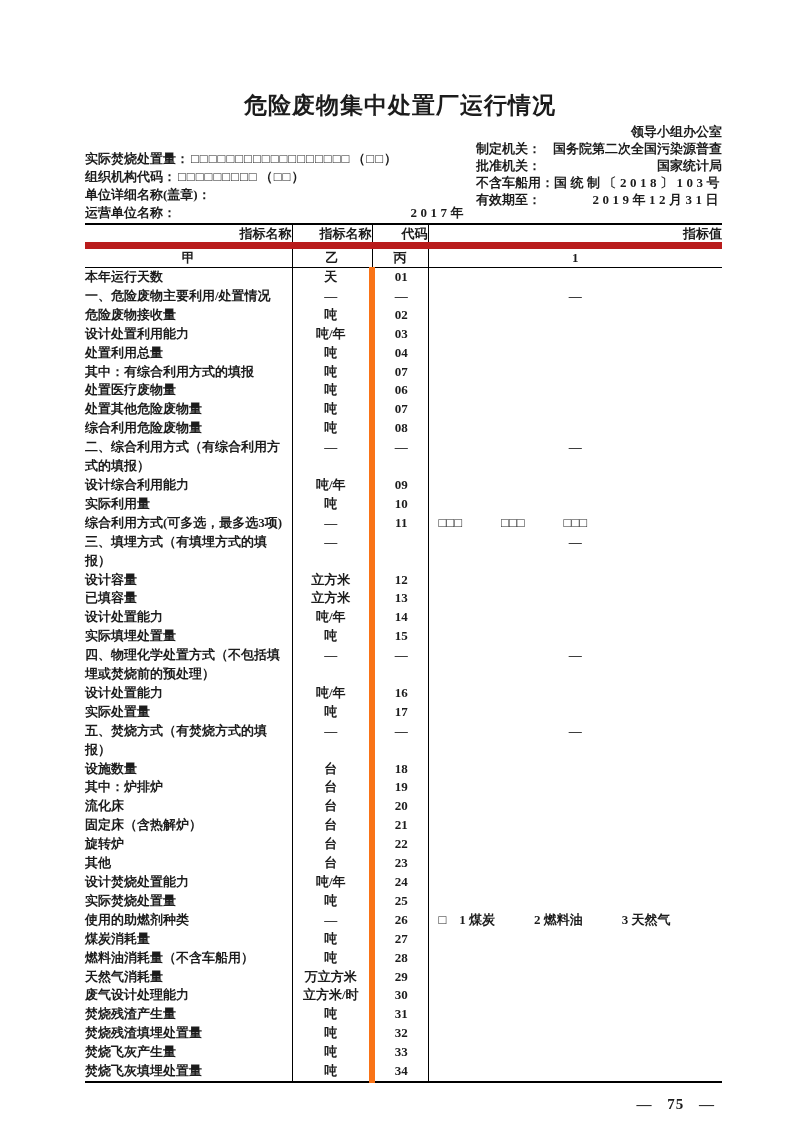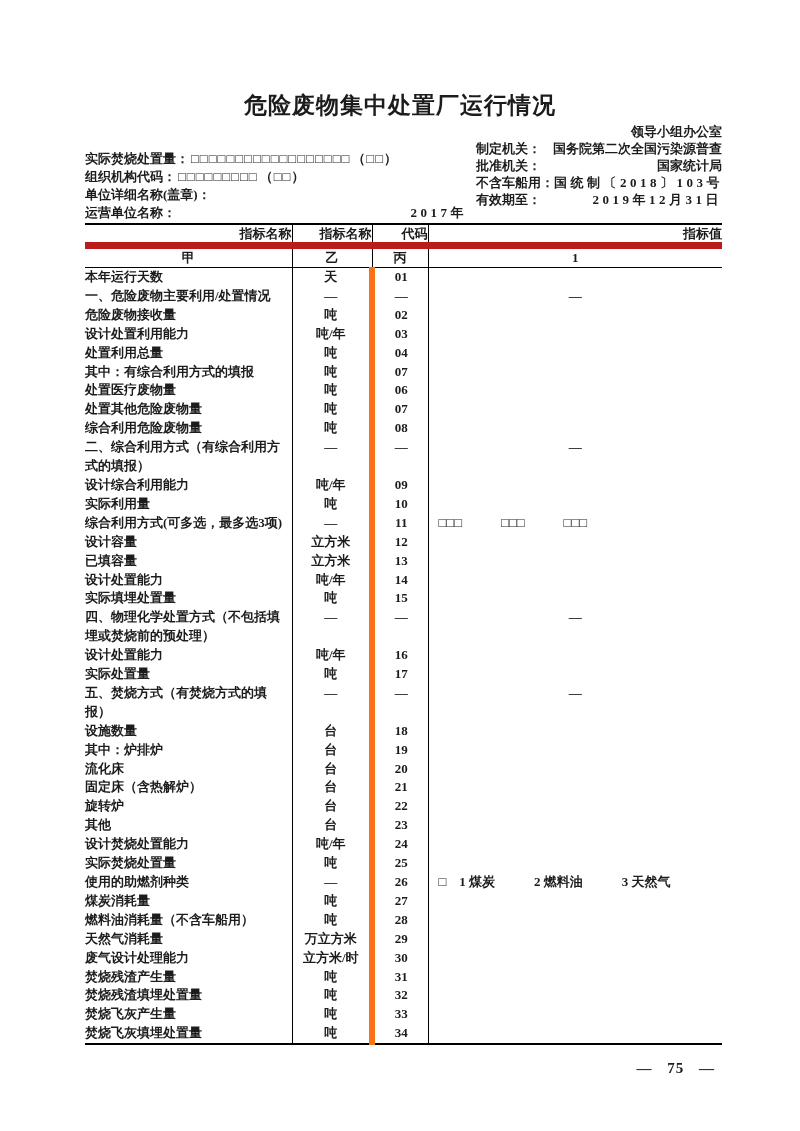--- a/index.html
+++ b/index.html
@@ -42,21 +42,21 @@
   .form-table td { height:18.9px; line-height:18.9px; vertical-align:top; padding:0; }
   .c-name { text-align:left; }
   .ind0 { padding-left:1px;margin-left:40px; } .ind1 { padding-left:13px;margin-top:40px; }
   .ind2 { padding-left:34px; } .ind3 { padding-left:76px; }
   .c-unit { text-align:center; border-left:1px solid #000; }
   .c-code { text-align:center; border-left:6px solid #f97316; }
   .c-val  { border-left:1px solid #000; text-align:center; }
   .c-val.left { text-align:left; padding-left:10px; white-space:pre; }
 
   .pageno {
-    position:absolute; top:1060px; right:85px;
+    position:absolute; top:1096px; right:85px;
     font-size:15px; letter-spacing:1px; word-spacing:10px; font-weight:600;
   }
 </style>
 </head>
 <body>
 
 <div class="page">
 
   <div class="title">危险废物集中处置厂运行情况</div>
 
@@ -185,20 +185,26 @@
           <td class="c-code">10</td>
           <td class="c-val"></td>
         </tr>
         <tr>
           <td class="c-name ind1">综合利用方式(可多选，最多选3项)</td>
           <td class="c-unit">—</td>
           <td class="c-code">11</td>
           <td class="c-val left">□□□　　　□□□　　　□□□</td>
         </tr>
         <tr>
+          <td class="c-name ind0">三、填埋方式（有填埋方式的填报）</td>
+          <td class="c-unit">—</td>
+          <td class="c-code"></td>
+          <td class="c-val">—</td>
+        </tr>
+        <tr>
           <td class="c-name ind1">设计容量</td>
           <td class="c-unit">立方米</td>
           <td class="c-code">12</td>
           <td class="c-val"></td>
         </tr>
         <tr>
           <td class="c-name ind1">已填容量</td>
           <td class="c-unit">立方米</td>
           <td class="c-code">13</td>
           <td class="c-val"></td>

